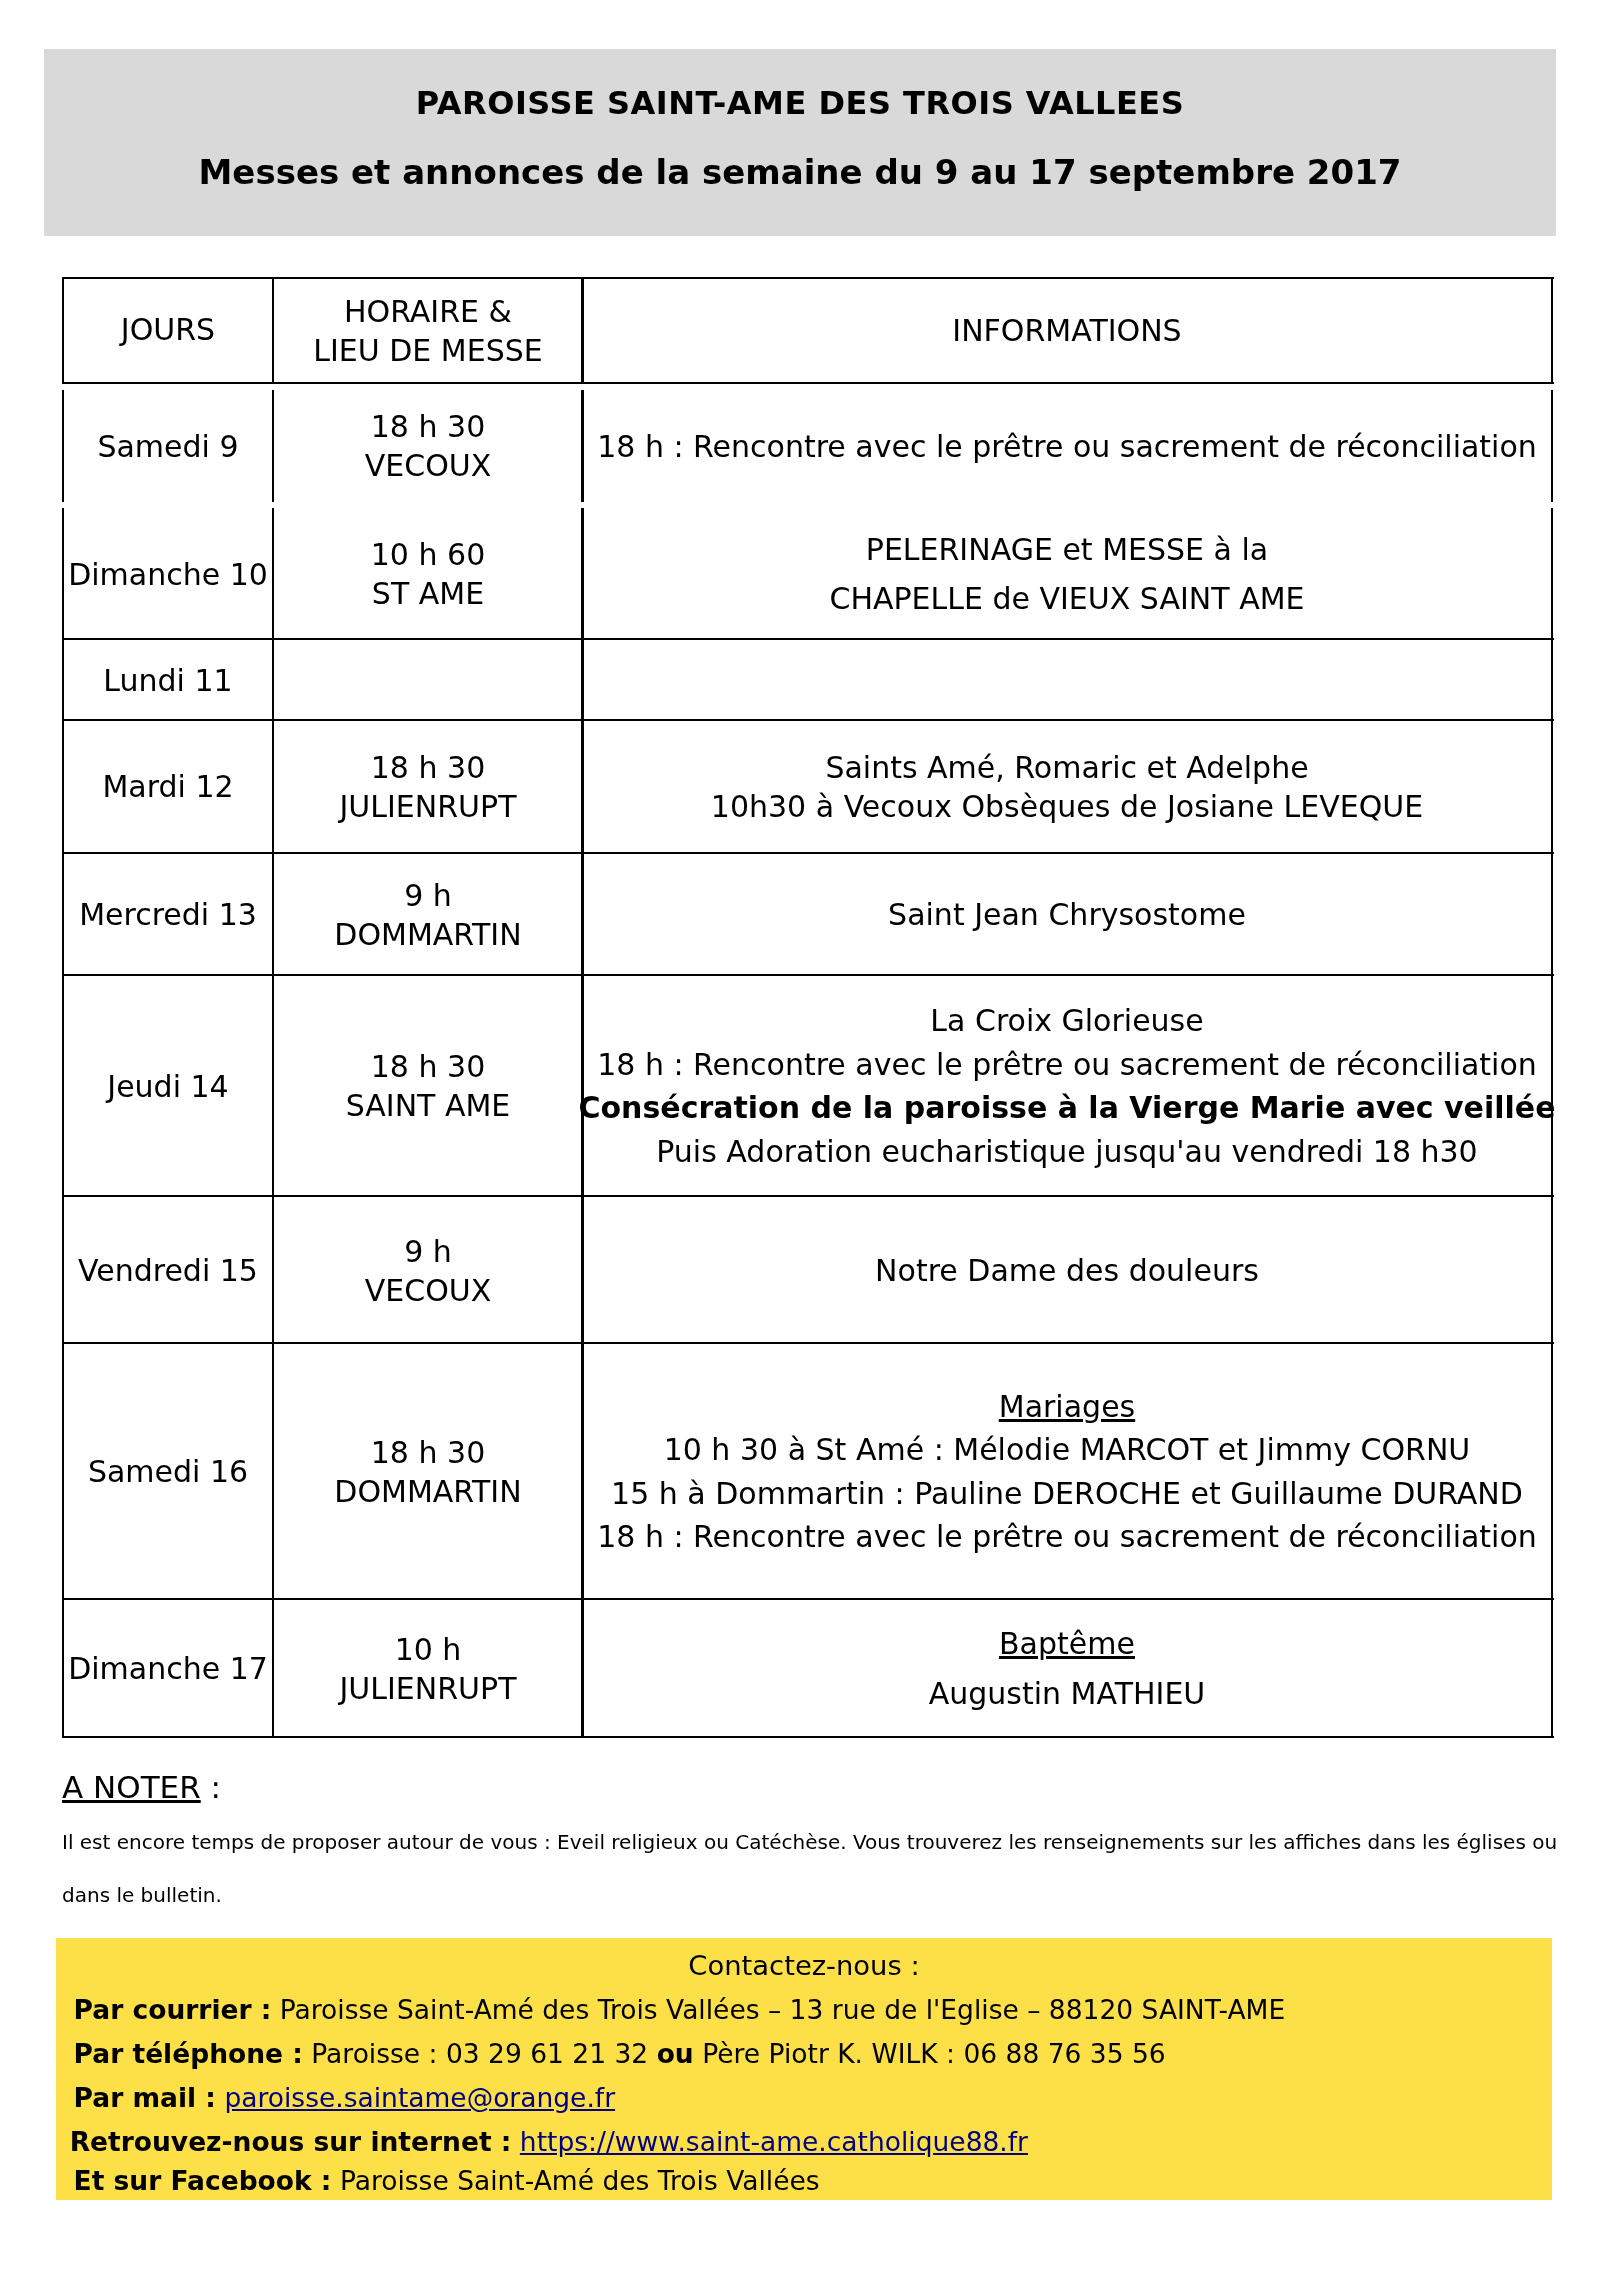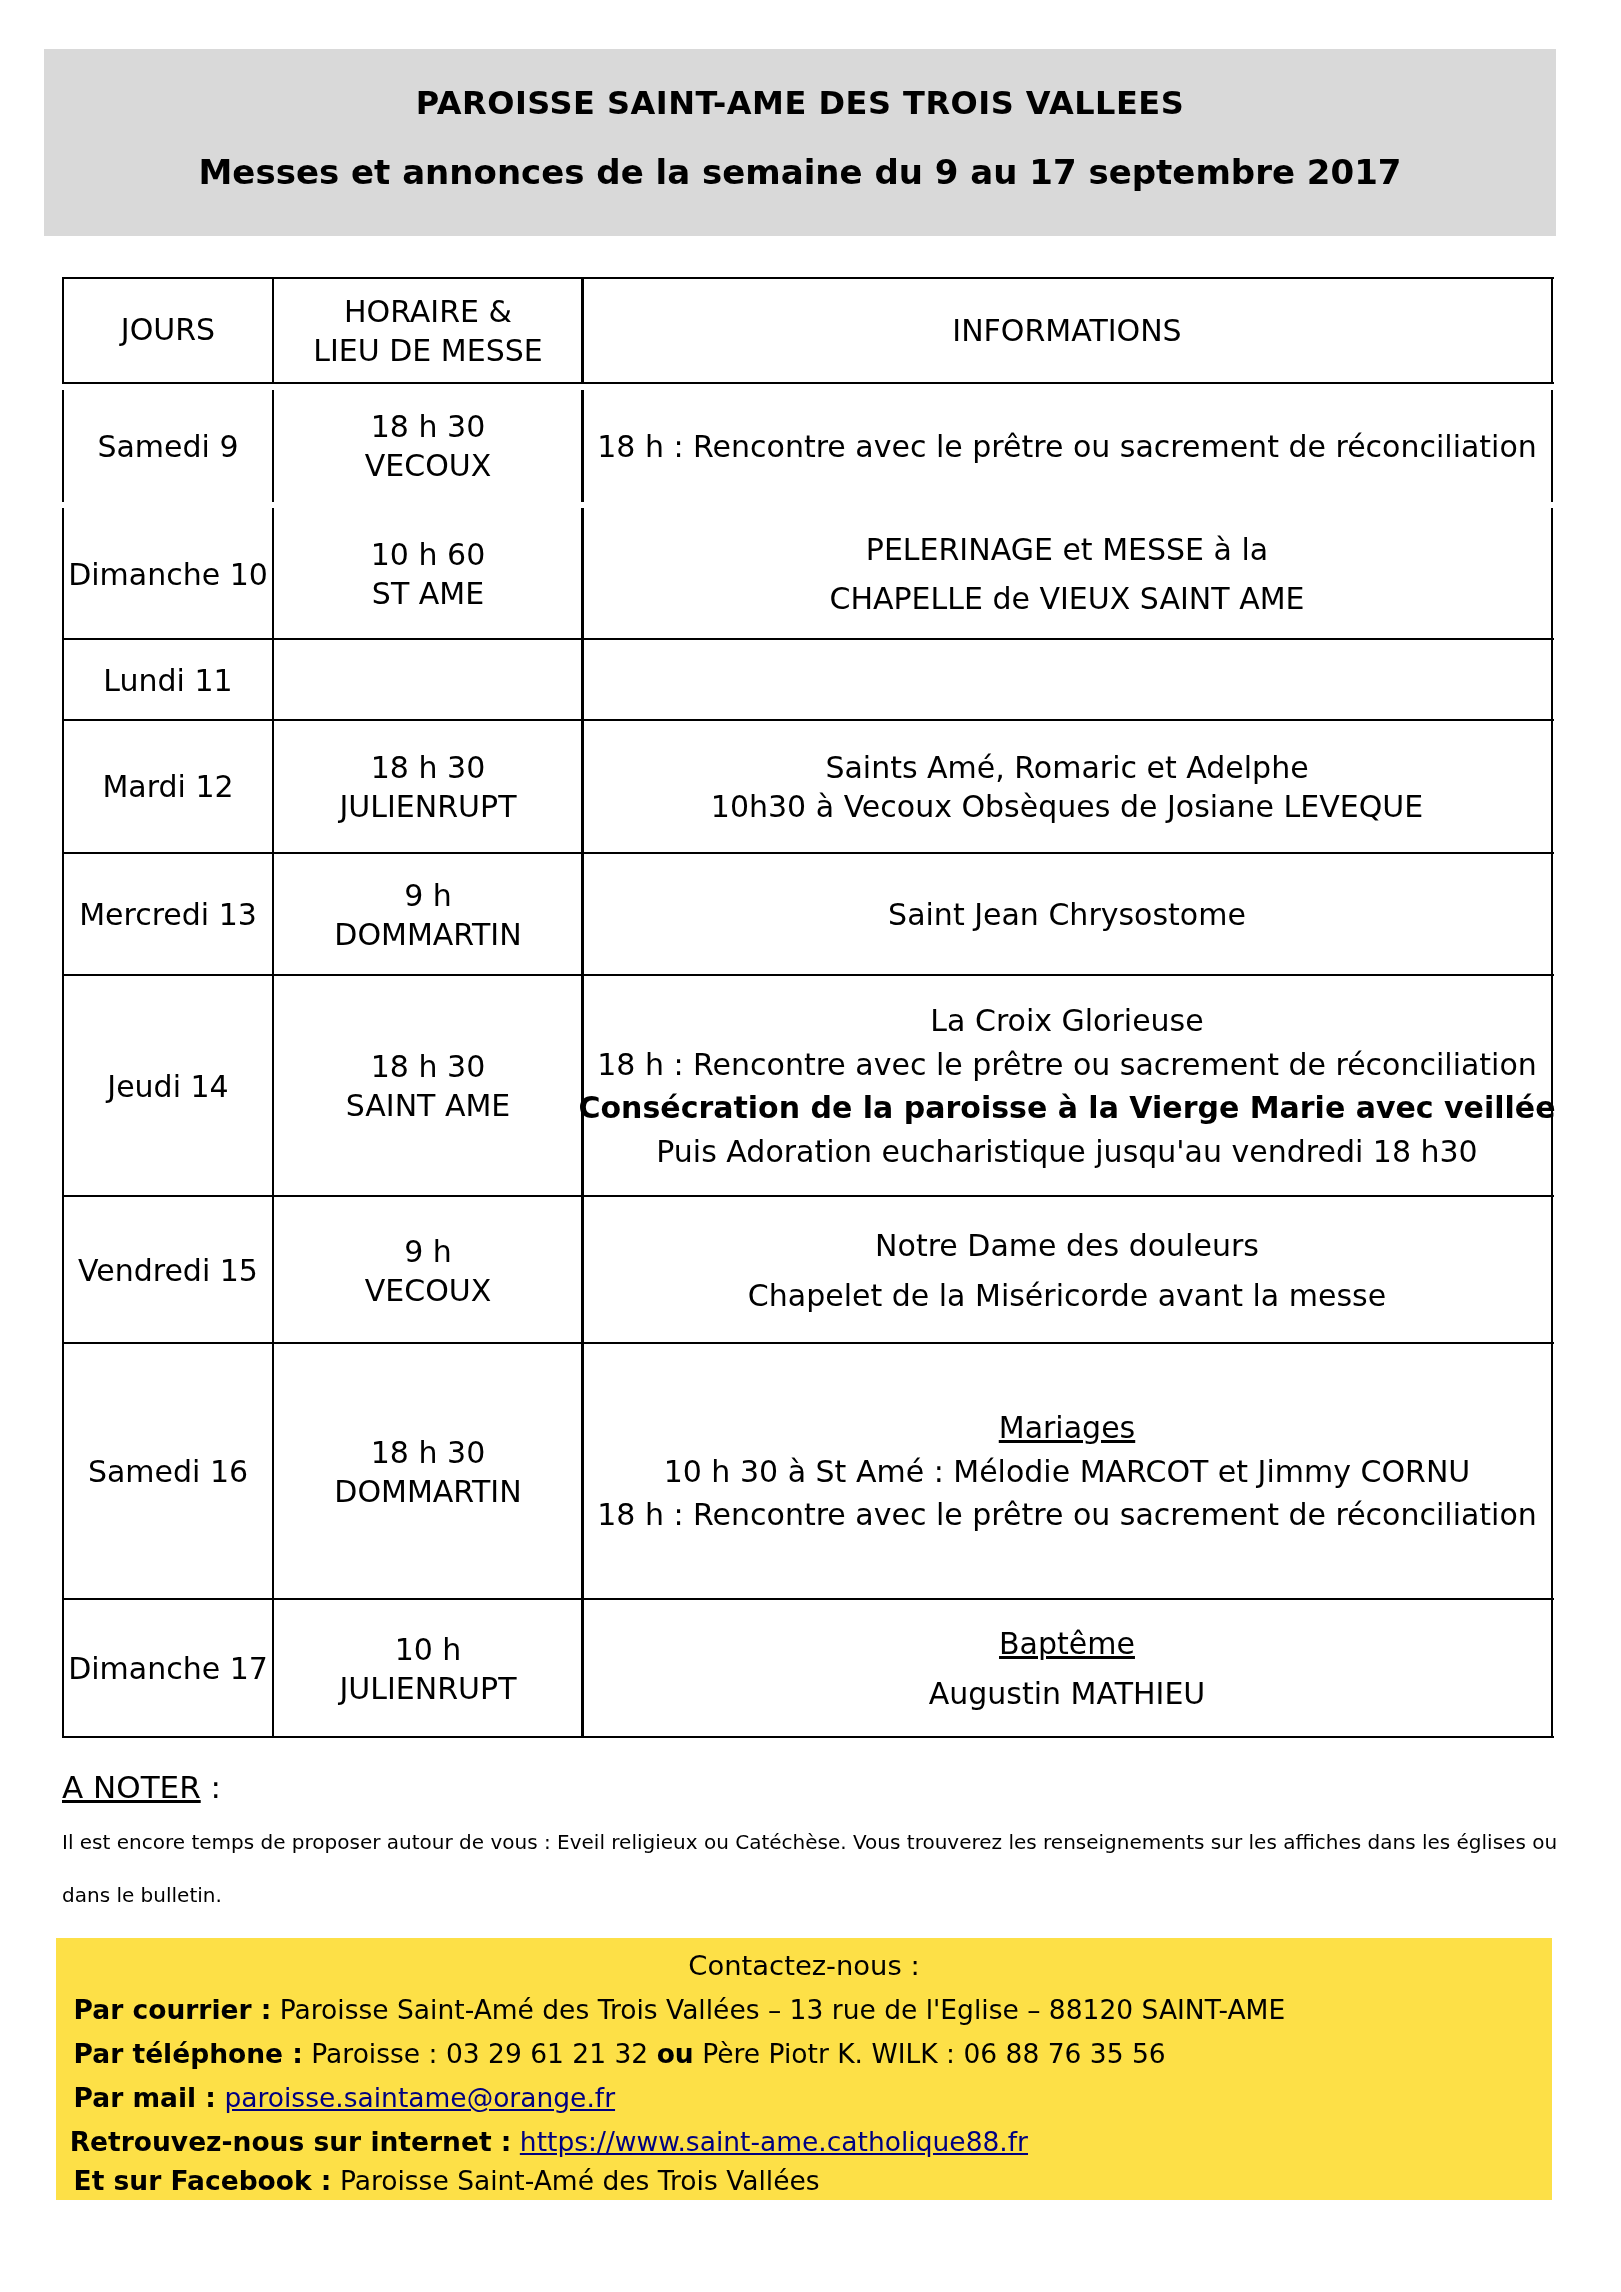--- a/index.html
+++ b/index.html
@@ -148,33 +148,33 @@
     <div class="row-line" style="top: 1195px;"></div>
     <div class="cell col-jours" style="top: 1197px; height: 147px;">
       <span>Vendredi 15</span>
     </div>
     <div class="cell col-horaire" style="top: 1197px; height: 147px;">
       <span>9 h</span>
       <span>VECOUX</span>
     </div>
     <div class="cell col-info" style="top: 1197px; height: 147px;">
       <span class="info-line" style="line-height: 1.65;">Notre Dame des douleurs</span>
-      <span class="info-line" style="line-height: 1.65;">Chapelet de la Miséricorde avant la messe</span>
     </div>
     <div class="row-line" style="top: 1342px;"></div>
     <div class="cell col-jours" style="top: 1344px; height: 255px;">
       <span>Samedi 16</span>
     </div>
     <div class="cell col-horaire" style="top: 1344px; height: 255px;">
       <span>18 h 30</span>
       <span>DOMMARTIN</span>
     </div>
     <div class="cell col-info" style="top: 1344px; height: 255px;">
       <span class="info-line underline" style="line-height: 1.45;">Mariages</span>
       <span class="info-line" style="line-height: 1.45;">10 h 30 à  St Amé : Mélodie MARCOT et Jimmy CORNU</span>
+      <span class="info-line" style="line-height: 1.45;">15 h à Dommartin : Pauline DEROCHE et Guillaume DURAND</span>
       <span class="info-line" style="line-height: 1.45;">18 h : Rencontre avec le prêtre ou sacrement de réconciliation</span>
     </div>
     <div class="row-line thin" style="top: 1598px;"></div>
     <div class="cell col-jours" style="top: 1599px; height: 139px;">
       <span>Dimanche 17</span>
     </div>
     <div class="cell col-horaire" style="top: 1599px; height: 139px;">
       <span>10 h</span>
       <span>JULIENRUPT</span>
     </div>

